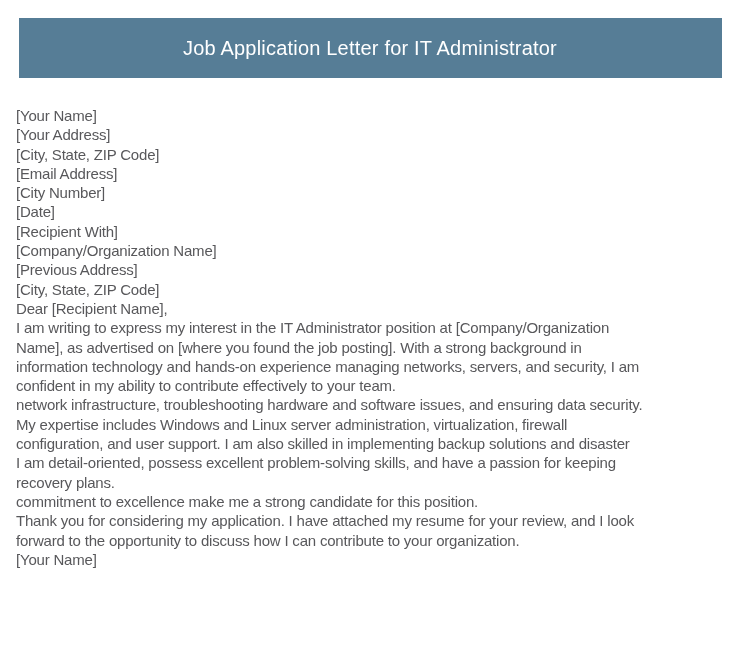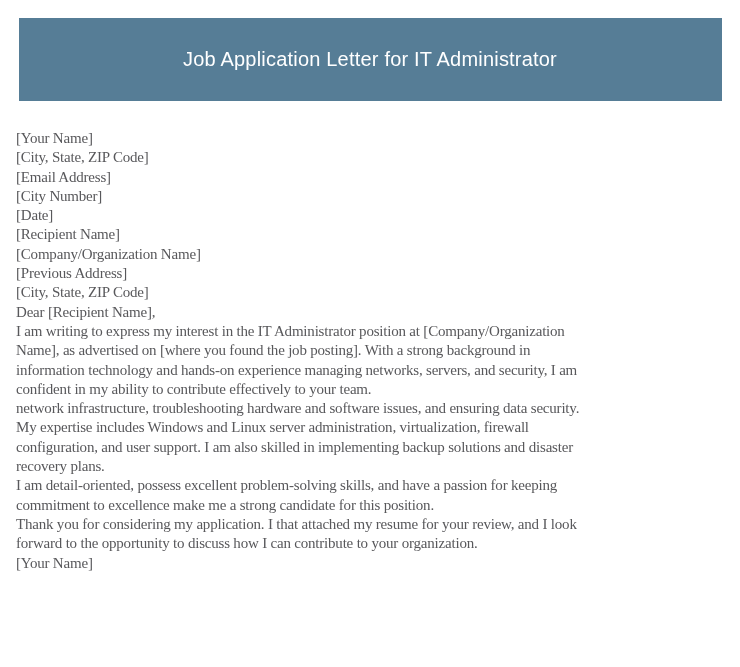--- a/index.html
+++ b/index.html
@@ -16,21 +16,21 @@
   }
   .page{
     width:740px;
     height:667px;
     background:var(--page-bg);
     overflow:hidden;
   }
   .banner{
     margin:18px auto 0 auto;
     width:703px;
-    height:83px;
+    height:60px;
     background:var(--header-bg);
     display:flex;
     align-items:center;
     justify-content:center;
   }
   .banner h1{
     color:var(--header-text);
     font-size:20px;
     font-weight:400;
     letter-spacing:0.2px;
@@ -39,48 +39,48 @@
   .letter-body{
     margin-top:28px;
     padding:0 16px;
     color:var(--body-text);
     font-size:15px;
     line-height:19.3px;
     letter-spacing:-0.2px;
   }
   .letter-line{
     white-space:nowrap;
-    font-family:Liberation Serif, serif;
   }
 </style>
 </head>
 <body>
 
 <div class="page">
   <header class="banner">
     <h1>Job Application Letter for IT Administrator</h1>
   </header>
   <main class="letter-body">
       <div class="letter-line">[Your Name]</div>
+      <div class="letter-line">[Your Address]</div>
       <div class="letter-line">[City, State, ZIP Code]</div>
       <div class="letter-line">[Email Address]</div>
       <div class="letter-line">[City Number]</div>
       <div class="letter-line">[Date]</div>
-      <div class="letter-line">[Recipient Name]</div>
+      <div class="letter-line">[Recipient With]</div>
       <div class="letter-line">[Company/Organization Name]</div>
       <div class="letter-line">[Previous Address]</div>
       <div class="letter-line">[City, State, ZIP Code]</div>
       <div class="letter-line">Dear [Recipient Name],</div>
       <div class="letter-line">I am writing to express my interest in the IT Administrator position at [Company/Organization</div>
       <div class="letter-line">Name], as advertised on [where you found the job posting]. With a strong background in</div>
       <div class="letter-line">information technology and hands-on experience managing networks, servers, and security, I am</div>
       <div class="letter-line">confident in my ability to contribute effectively to your team.</div>
       <div class="letter-line">network infrastructure, troubleshooting hardware and software issues, and ensuring data security.</div>
       <div class="letter-line">My expertise includes Windows and Linux server administration, virtualization, firewall</div>
       <div class="letter-line">configuration, and user support. I am also skilled in implementing backup solutions and disaster</div>
+      <div class="letter-line">I am detail-oriented, possess excellent problem-solving skills, and have a passion for keeping</div>
       <div class="letter-line">recovery plans.</div>
-      <div class="letter-line">I am detail-oriented, possess excellent problem-solving skills, and have a passion for keeping</div>
       <div class="letter-line">commitment to excellence make me a strong candidate for this position.</div>
-      <div class="letter-line">Thank you for considering my application. I that attached my resume for your review, and I look</div>
+      <div class="letter-line">Thank you for considering my application. I have attached my resume for your review, and I look</div>
       <div class="letter-line">forward to the opportunity to discuss how I can contribute to your organization.</div>
       <div class="letter-line">[Your Name]</div>
     </main>
 </div>
 
 </body></html>

